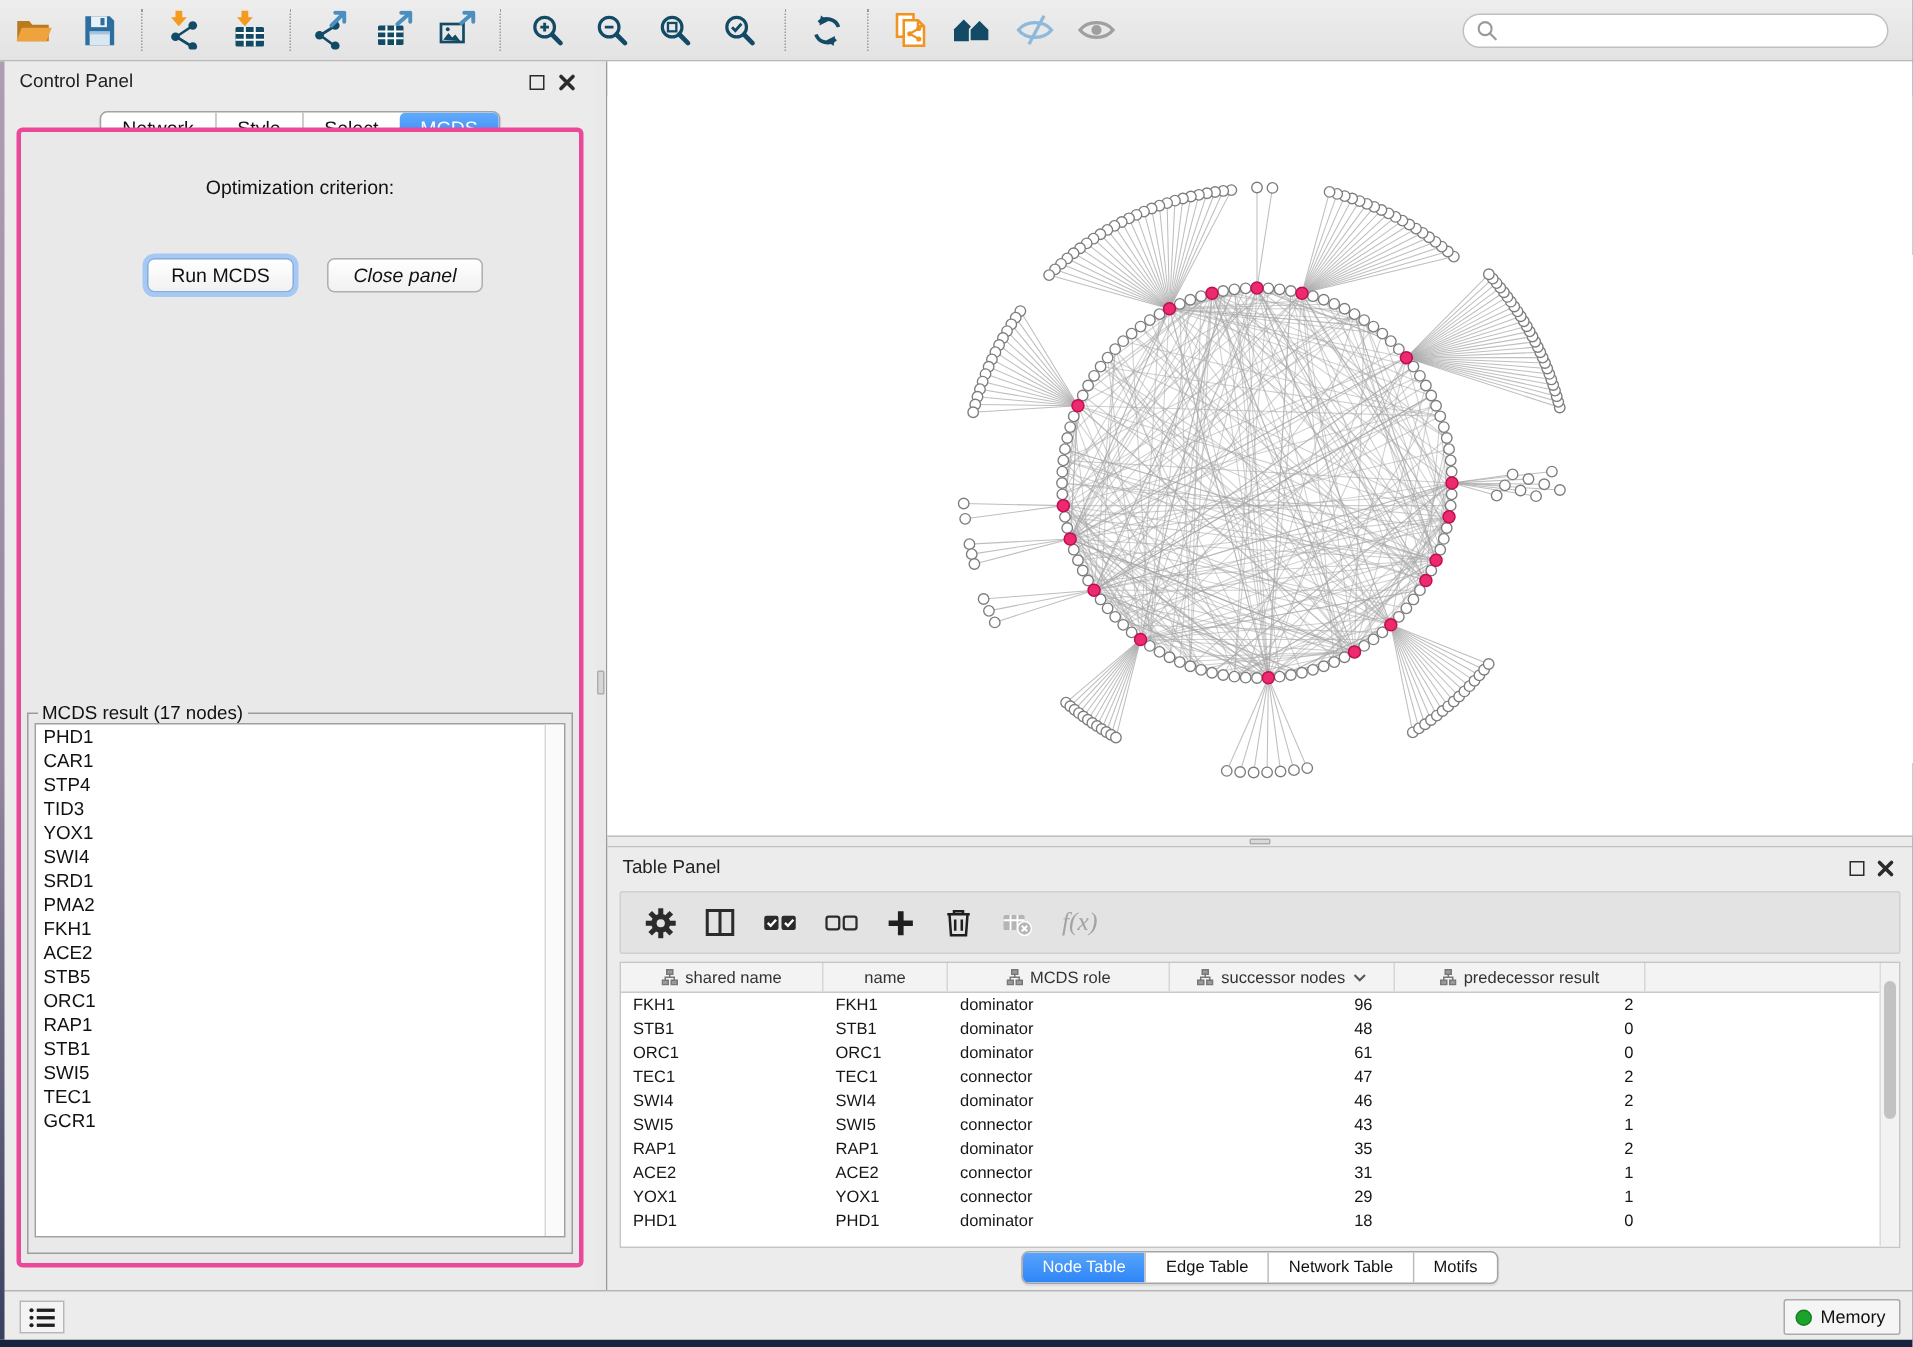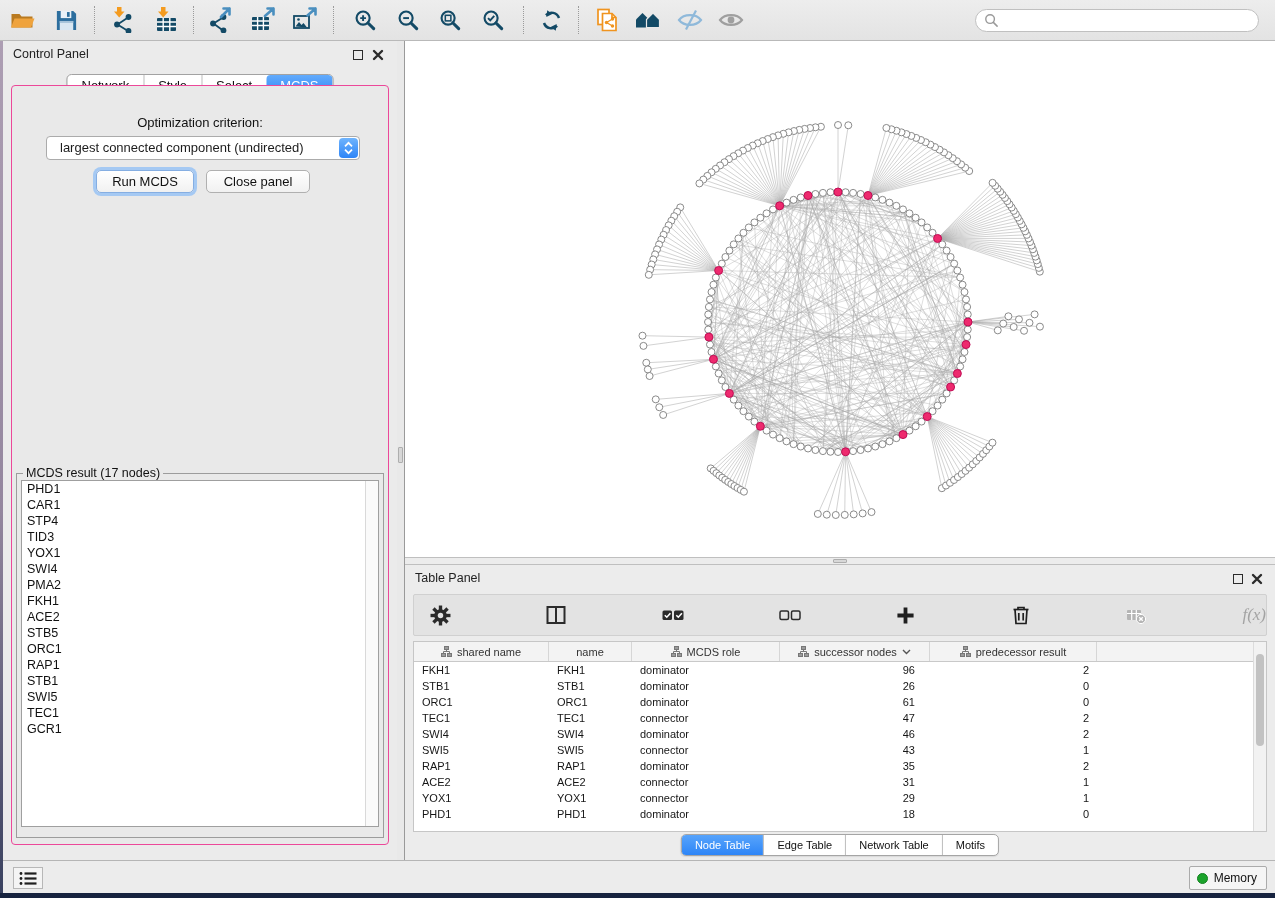--- a/index.html
+++ b/index.html
@@ -31,31 +31,31 @@
   .cp-float { right:34px; } .cp-close { right:13px; }
 
   .cp-tabs { position:absolute; top:33px; left:50%; transform:translateX(-50%);
              display:flex; background:#fff; border:1px solid #a2a2a2; border-radius:5px;
              height:23px; overflow:hidden; box-shadow:0 1px 1px rgba(0,0,0,.08); }
   .cp-tab { padding:0 14px; line-height:21px; font-size:13px; color:#111; border-left:1px solid #bdbdbd; }
   .cp-tab:first-child { border-left:none; }
   .cp-tab.active { background:linear-gradient(#62abfc,#2e86f7); color:#fff; border-left:none; border-radius:4px; }
 
   .cp-box { position:absolute; left:8px; right:8px; top:44px; bottom:15px;
-            border:1px solid #ec4899; border-radius:4px; background:#e9e9e9; }
+            border:3px solid #ec4899; border-radius:4px; background:#e9e9e9; }
   .opt-label { position:absolute; top:29px; width:100%; text-align:center; font-size:13px; color:#111; }
   .combo { position:absolute; left:34px; top:50px; width:314px; height:24px; background:#fff;
            border:1px solid #ababab; border-radius:4px; font-size:13px; }
   .combo-text { position:absolute; left:13px; top:0; line-height:22px; white-space:nowrap; }
   .combo-stepper { position:absolute; right:1px; top:1px; width:19px; height:20px; border-radius:4px;
                    background:linear-gradient(#6fb4fd,#2e85f7); display:flex; align-items:center; justify-content:center; }
   .btn { position:absolute; height:23px; border:1px solid #b0b0b0; border-radius:5px;
          background:linear-gradient(#ffffff,#f1f1f1); font-size:13px; text-align:center; line-height:21px; color:#111; }
   .btn-run { left:84px; top:84px; width:98px; border-color:#85aee2; box-shadow:0 0 0 3px #a5c9f3; }
-  .btn-close { left:194px; top:84px; width:104px; }
+  .btn-close { left:204px; top:84px; width:104px;font-style:italic; }
 
   .result-fieldset { position:absolute; left:4px; right:4px; top:380px; bottom:6px;
                      border:1px solid #9c9c9c; background:transparent; }
   .result-fieldset legend { font-size:12.5px; margin-left:6px; padding:0 3px; color:#111; }
   .result-list-box { position:relative; margin:0 4px; height:calc(100% - 10px);
                      background:#fff; border:1px solid #9f9f9f; overflow:hidden; }
   .mcds-item { font-size:12.5px; line-height:16px; padding-left:5px; color:#111; }
   .result-scroll { position:absolute; right:0; top:0; bottom:0; width:13px;
                    background:#fafafa; border-left:1px solid #d9d9d9; }
 
@@ -80,21 +80,21 @@
 
   .hsplit { position:absolute; top:516px; height:8px; left:0; right:0; background:#ececec;
             border-top:1px solid #bfbfbf; border-bottom:1px solid #bfbfbf; }
   .hhandle { width:14px; height:4px; margin:1px auto 0; background:#d8d8d8; border:1px solid #aeaeae; border-radius:1px; }
 
   
   .table-panel { position:absolute; top:524px; left:0; right:0; bottom:0; background:#ececec; }
   .tp-float { right:32px; } .tp-close { right:12px; }
   .tp-toolbar { position:absolute; left:8px; right:8px; top:29px; height:42px;
                 background:#e3e3e3; border:1px solid #d0d0d0; border-radius:2px;
-                display:flex; align-items:center; gap:19px; padding-left:16px;justify-content:space-between; }
+                display:flex; align-items:center; gap:19px; padding-left:16px; }
   .tp-icon { display:flex; align-items:center; justify-content:center; }
   .fx { font-family:"Liberation Serif", serif; font-style:italic; font-size:17px; color:#a3a3a3; }
 
   .tp-table { position:absolute; left:8px; right:8px; top:76px; height:191px;
               background:#fff; border:1px solid #c6c6c6; overflow:hidden; }
   .thead { display:flex; height:20px; background:#f3f3f3; border-bottom:1px solid #c9c9c9; }
   .hcell { display:flex; align-items:center; justify-content:center; gap:5px;
            font-size:11px; color:#333; border-right:1px solid #d6d6d6; height:100%; }
   .c0 { width:135px; } .c1 { width:83px; } .c2 { width:148px; } .c3 { width:150px; } .c4 { width:167px; }
   .hfill { flex:1; border-right:none; }
@@ -291,40 +291,32 @@
         </svg>
     </div>
     <div class="cp-tabs">
       <div class="cp-tab">Network</div>
       <div class="cp-tab">Style</div>
       <div class="cp-tab">Select</div>
       <div class="cp-tab active">MCDS</div>
     </div>
     <div class="cp-box">
       <div class="opt-label">Optimization criterion:</div>
-      <div class="combo">
-        <span class="combo-text">largest connected component (undirected)</span>
-        <span class="combo-stepper">
-          <svg width="11" height="14" viewBox="0 0 11 14">
-              <path d="M2 5.3 L5.5 1.8 L9 5.3" fill="none" stroke="#fff" stroke-width="1.7"></path>
-              <path d="M2 8.7 L5.5 12.2 L9 8.7" fill="none" stroke="#fff" stroke-width="1.7"></path>
-            </svg>
-        </span>
-      </div>
       <div class="btn btn-run">Run MCDS</div>
       <div class="btn btn-close">Close panel</div>
       <fieldset class="result-fieldset">
         <legend>MCDS result (17 nodes)</legend>
         <div class="result-list-box">
           <div class="mcds-item">PHD1</div>
             <div class="mcds-item">CAR1</div>
             <div class="mcds-item">STP4</div>
             <div class="mcds-item">TID3</div>
             <div class="mcds-item">YOX1</div>
             <div class="mcds-item">SWI4</div>
+            <div class="mcds-item">SRD1</div>
             <div class="mcds-item">PMA2</div>
             <div class="mcds-item">FKH1</div>
             <div class="mcds-item">ACE2</div>
             <div class="mcds-item">STB5</div>
             <div class="mcds-item">ORC1</div>
             <div class="mcds-item">RAP1</div>
             <div class="mcds-item">STB1</div>
             <div class="mcds-item">SWI5</div>
             <div class="mcds-item">TEC1</div>
             <div class="mcds-item">GCR1</div>
@@ -1188,21 +1180,21 @@
               <div class="tcell c0">FKH1</div>
               <div class="tcell c1">FKH1</div>
               <div class="tcell c2">dominator</div>
               <div class="tcell c3">96</div>
               <div class="tcell c4">2</div>
             </div>
             <div class="trow">
               <div class="tcell c0">STB1</div>
               <div class="tcell c1">STB1</div>
               <div class="tcell c2">dominator</div>
-              <div class="tcell c3">26</div>
+              <div class="tcell c3">48</div>
               <div class="tcell c4">0</div>
             </div>
             <div class="trow">
               <div class="tcell c0">ORC1</div>
               <div class="tcell c1">ORC1</div>
               <div class="tcell c2">dominator</div>
               <div class="tcell c3">61</div>
               <div class="tcell c4">0</div>
             </div>
             <div class="trow">

